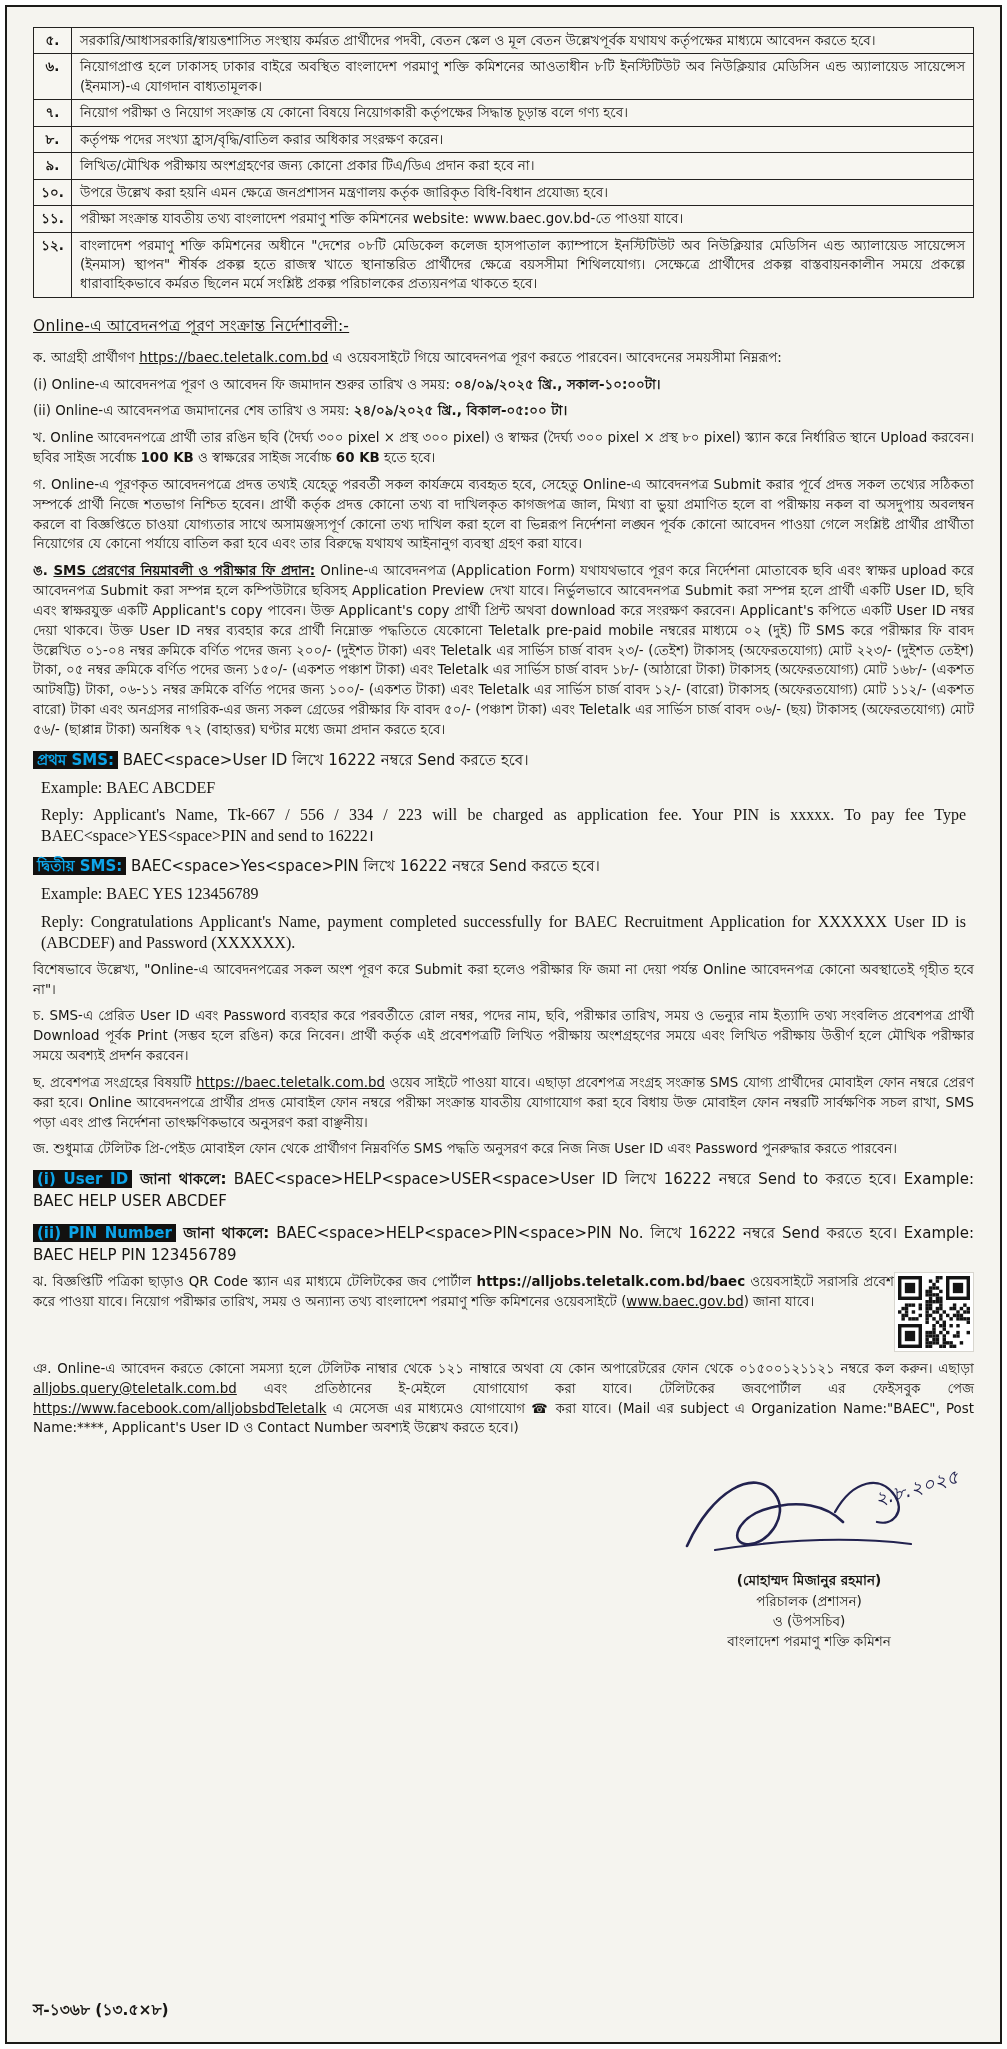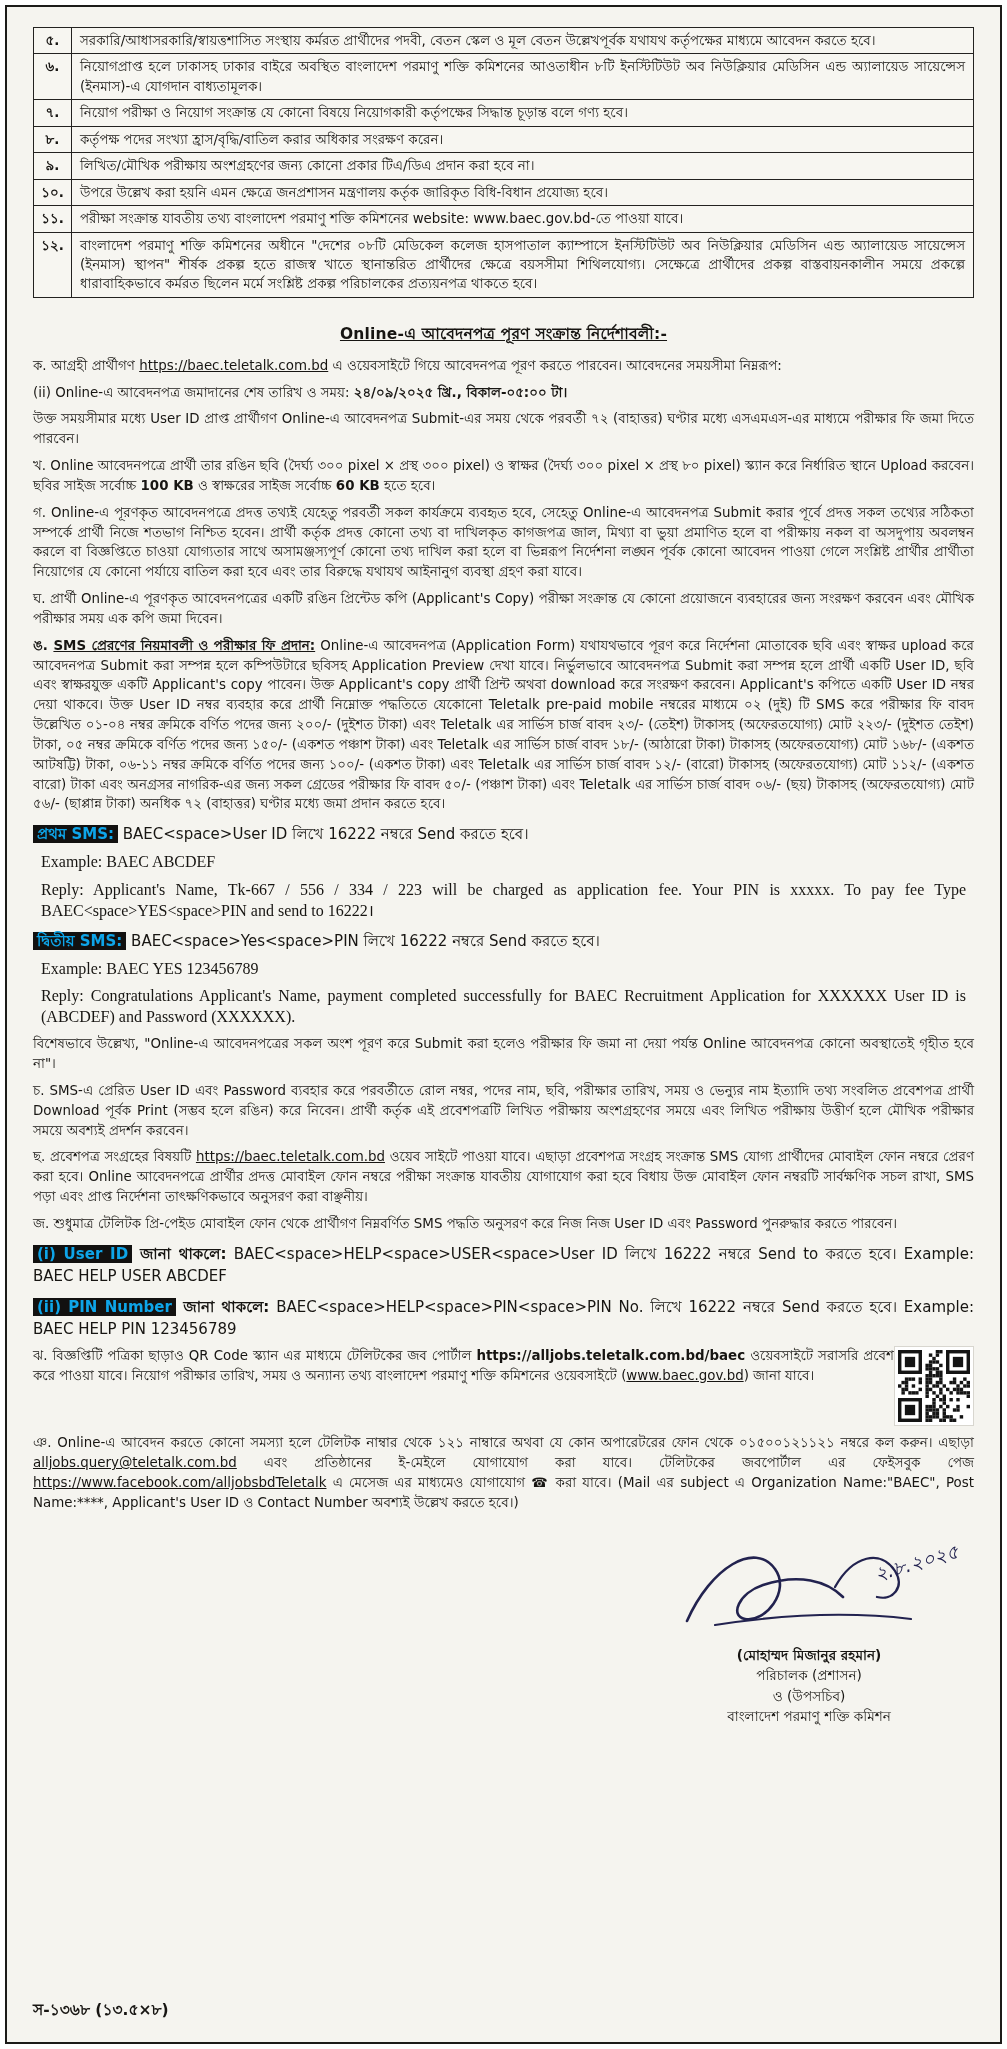--- a/index.html
+++ b/index.html
@@ -9,22 +9,22 @@
     position:absolute; left:5px; top:5px; width:997px; height:2039px;
     background:#f5f4ef;
     border:2.5px solid #1c1b18;
     padding:20px 26px 16px 26px;
     overflow:hidden;
   }
   table.rules { width:100%; border-collapse:collapse; font-size:13.4px; line-height:1.45; background:#f7f6f1; }
   table.rules td { border:1.7px solid #232220; padding:3px 8px; vertical-align:top; text-align:justify; }
   table.rules td.no { width:38px; text-align:center; padding:3px 2px; font-weight:bold; }
   h2.online-heading {
-    font-size:15.5px; font-weight:bold; text-decoration:underline;
-    margin:24px 0 8px 0; letter-spacing:.2px;text-align:center;
+    font-size:15.5px; font-weight:normal; text-decoration:underline;
+    margin:16px 0 8px 0; letter-spacing:.2px;
   }
   .para { font-size:13.4px; line-height:1.48; text-align:justify; margin:7px 0; }
   .para.en { font-family:"Liberation Serif",serif; font-size:16px; line-height:1.32; margin:6px 8px; }
   .para.sms-line { font-size:15px; margin:9px 0 5px 0; }
   .b { font-weight:bold; }
   .u { text-decoration:underline;margin-top:16px; }
   .ub { font-weight:bold; text-decoration:underline; }
   .hl { background:#121110; color:#0ea5e9; padding:0 4px; font-weight:bold; }
   .icon { font-size:13px; }
   .jha-row { display:flex; align-items:flex-start; gap:0; margin:6px 0; }
@@ -81,25 +81,24 @@
     <tr>
       <td class="no">১২.</td>
       <td class="tx">বাংলাদেশ পরমাণু শক্তি কমিশনের অধীনে "দেশের ০৮টি মেডিকেল কলেজ হাসপাতাল ক্যাম্পাসে ইনস্টিটিউট অব নিউক্লিয়ার মেডিসিন এন্ড অ্যালায়েড সায়েন্সেস (ইনমাস) স্থাপন" শীর্ষক প্রকল্প হতে রাজস্ব খাতে স্থানান্তরিত প্রার্থীদের ক্ষেত্রে বয়সসীমা শিথিলযোগ্য। সেক্ষেত্রে প্রার্থীদের প্রকল্প বাস্তবায়নকালীন সময়ে প্রকল্পে ধারাবাহিকভাবে কর্মরত ছিলেন মর্মে সংশ্লিষ্ট প্রকল্প পরিচালকের প্রত্যয়নপত্র থাকতে হবে।</td>
     </tr>
   </tbody>
   </table>
 
   <h2 class="online-heading">Online-এ আবেদনপত্র পূরণ সংক্রান্ত নির্দেশাবলী:-</h2>
 
   <p class="para"><span>ক. আগ্রহী প্রার্থীগণ </span><span class="u">https://baec.teletalk.com.bd</span><span> এ ওয়েবসাইটে গিয়ে আবেদনপত্র পূরণ করতে পারবেন। আবেদনের সময়সীমা নিম্নরূপ:</span></p>
+  <p class="para"><span>(i) Online-এ আবেদনপত্র পূরণ ও আবেদন ফি জমাদান শুরুর তারিখ ও সময়: </span><span class="b">০৪/০৯/২০২৫ খ্রি., সকাল-১০:০০টা।</span></p>
   <p class="para"><span>(ii) Online-এ আবেদনপত্র জমাদানের শেষ তারিখ ও সময়: </span><span class="b">২৪/০৯/২০২৫ খ্রি., বিকাল-০৫:০০ টা।</span></p>
-  <p class="para"><span>উক্ত সময়সীমার মধ্যে User ID প্রাপ্ত প্রার্থীগণ Online-এ আবেদনপত্র Submit-এর সময় থেকে পরবর্তী ৭২ (বাহাত্তর) ঘণ্টার মধ্যে এসএমএস-এর মাধ্যমে পরীক্ষার ফি জমা দিতে পারবেন।</span></p>
   <p class="para"><span>খ. Online আবেদনপত্রে প্রার্থী তার রঙিন ছবি (দৈর্ঘ্য ৩০০ pixel × প্রস্থ ৩০০ pixel) ও স্বাক্ষর (দৈর্ঘ্য ৩০০ pixel × প্রস্থ ৮০ pixel) স্ক্যান করে নির্ধারিত স্থানে Upload করবেন। ছবির সাইজ সর্বোচ্চ </span><span class="b">100 KB</span><span> ও স্বাক্ষরের সাইজ সর্বোচ্চ </span><span class="b">60 KB</span><span> হতে হবে।</span></p>
   <p class="para"><span>গ. Online-এ পূরণকৃত আবেদনপত্রে প্রদত্ত তথ্যই যেহেতু পরবর্তী সকল কার্যক্রমে ব্যবহৃত হবে, সেহেতু Online-এ আবেদনপত্র Submit করার পূর্বে প্রদত্ত সকল তথ্যের সঠিকতা সম্পর্কে প্রার্থী নিজে শতভাগ নিশ্চিত হবেন। প্রার্থী কর্তৃক প্রদত্ত কোনো তথ্য বা দাখিলকৃত কাগজপত্র জাল, মিথ্যা বা ভুয়া প্রমাণিত হলে বা পরীক্ষায় নকল বা অসদুপায় অবলম্বন করলে বা বিজ্ঞপ্তিতে চাওয়া যোগ্যতার সাথে অসামঞ্জস্যপূর্ণ কোনো তথ্য দাখিল করা হলে বা ভিন্নরূপ নির্দেশনা লঙ্ঘন পূর্বক কোনো আবেদন পাওয়া গেলে সংশ্লিষ্ট প্রার্থীর প্রার্থীতা নিয়োগের যে কোনো পর্যায়ে বাতিল করা হবে এবং তার বিরুদ্ধে যথাযথ আইনানুগ ব্যবস্থা গ্রহণ করা যাবে।</span></p>
-  <p class="para"><span>ঘ. প্রার্থী Online-এ পূরণকৃত আবেদনপত্রের একটি রঙিন প্রিন্টেড কপি (Applicant's Copy) পরীক্ষা সংক্রান্ত যে কোনো প্রয়োজনে ব্যবহারের জন্য সংরক্ষণ করবেন এবং মৌখিক পরীক্ষার সময় এক কপি জমা দিবেন।</span></p>
   <p class="para"><span class="b">ঙ. </span><span class="ub">SMS প্রেরণের নিয়মাবলী ও পরীক্ষার ফি প্রদান:</span><span> Online-এ আবেদনপত্র (Application Form) যথাযথভাবে পূরণ করে নির্দেশনা মোতাবেক ছবি এবং স্বাক্ষর upload করে আবেদনপত্র Submit করা সম্পন্ন হলে কম্পিউটারে ছবিসহ Application Preview দেখা যাবে। নির্ভুলভাবে আবেদনপত্র Submit করা সম্পন্ন হলে প্রার্থী একটি User ID, ছবি এবং স্বাক্ষরযুক্ত একটি Applicant's copy পাবেন। উক্ত Applicant's copy প্রার্থী প্রিন্ট অথবা download করে সংরক্ষণ করবেন। Applicant's কপিতে একটি User ID নম্বর দেয়া থাকবে। উক্ত User ID নম্বর ব্যবহার করে প্রার্থী নিম্নোক্ত পদ্ধতিতে যেকোনো Teletalk pre-paid mobile নম্বরের মাধ্যমে ০২ (দুই) টি SMS করে পরীক্ষার ফি বাবদ উল্লেখিত ০১-০৪ নম্বর ক্রমিকে বর্ণিত পদের জন্য ২০০/- (দুইশত টাকা) এবং Teletalk এর সার্ভিস চার্জ বাবদ ২৩/- (তেইশ) টাকাসহ (অফেরতযোগ্য) মোট ২২৩/- (দুইশত তেইশ) টাকা, ০৫ নম্বর ক্রমিকে বর্ণিত পদের জন্য ১৫০/- (একশত পঞ্চাশ টাকা) এবং Teletalk এর সার্ভিস চার্জ বাবদ ১৮/- (আঠারো টাকা) টাকাসহ (অফেরতযোগ্য) মোট ১৬৮/- (একশত আটষট্টি) টাকা, ০৬-১১ নম্বর ক্রমিকে বর্ণিত পদের জন্য ১০০/- (একশত টাকা) এবং Teletalk এর সার্ভিস চার্জ বাবদ ১২/- (বারো) টাকাসহ (অফেরতযোগ্য) মোট ১১২/- (একশত বারো) টাকা এবং অনগ্রসর নাগরিক-এর জন্য সকল গ্রেডের পরীক্ষার ফি বাবদ ৫০/- (পঞ্চাশ টাকা) এবং Teletalk এর সার্ভিস চার্জ বাবদ ০৬/- (ছয়) টাকাসহ (অফেরতযোগ্য) মোট ৫৬/- (ছাপ্পান্ন টাকা) অনধিক ৭২ (বাহাত্তর) ঘণ্টার মধ্যে জমা প্রদান করতে হবে।</span></p>
 
   <p class="para sms-line"><span class="hl">প্রথম SMS:</span><span> BAEC&lt;space&gt;User ID লিখে 16222 নম্বরে Send করতে হবে।</span></p>
   <p class="para en">Example: BAEC ABCDEF</p>
   <p class="para en">Reply: Applicant's Name, Tk-667 / 556 / 334 / 223 will be charged as application fee. Your PIN is xxxxx. To pay fee Type BAEC&lt;space&gt;YES&lt;space&gt;PIN and send to 16222।</p>
 
   <p class="para sms-line"><span class="hl">দ্বিতীয় SMS:</span><span> BAEC&lt;space&gt;Yes&lt;space&gt;PIN লিখে 16222 নম্বরে Send করতে হবে।</span></p>
   <p class="para en">Example: BAEC YES 123456789</p>
   <p class="para en">Reply: Congratulations Applicant's Name, payment completed successfully for BAEC Recruitment Application for XXXXXX User ID is (ABCDEF) and Password (XXXXXX).</p>
 

